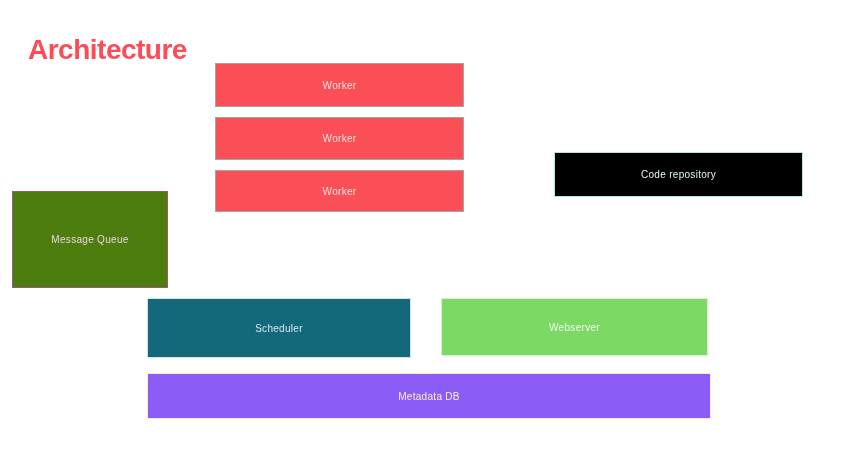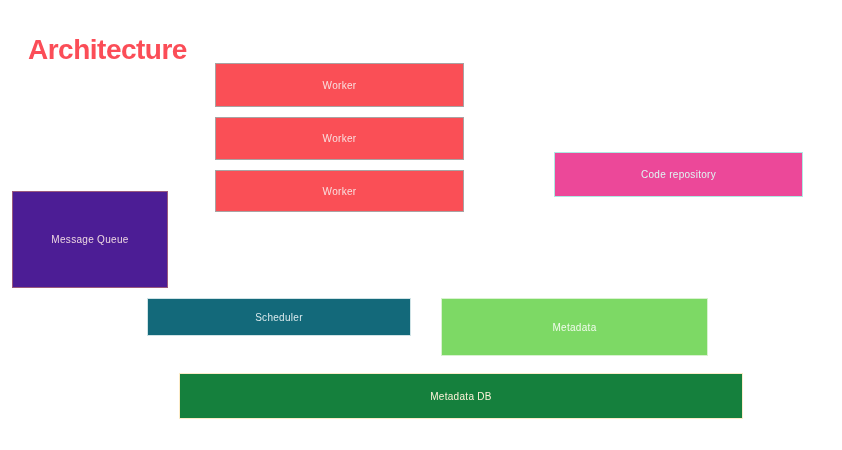--- a/index.html
+++ b/index.html
@@ -38,21 +38,21 @@
     letter-spacing: 0.3px;
     border: 1px solid transparent;
   }
   .node span { display: block; }
   
   .n-worker1     { left: 215px; top:  63px; width: 249px; height: 44px; }
   .n-worker2     { left: 215px; top: 117px; width: 249px; height: 43px; }
   .n-worker3     { left: 215px; top: 170px; width: 249px; height: 42px; }
   .n-coderepo    { left: 554px; top: 152px; width: 249px; height: 45px; }
   .n-msgqueue    { left:  12px; top: 191px; width: 156px; height: 97px; line-height: 31px; }
-  .n-scheduler   { left: 147px; top: 298px; width: 264px; height: 38px; }
+  .n-scheduler   { left: 147px; top: 298px; width: 264px; height: 60px; }
   .n-webserver   { left: 441px; top: 298px; width: 267px; height: 58px; }
   .n-metadatadb  { left: 147px; top: 373px; width: 564px; height: 46px; }
 </style>
 </head>
 <body>
 
 <div class="canvas">
 
   <h1 class="title" style="color: rgb(251, 77, 87);">Architecture</h1>
 
@@ -61,33 +61,33 @@
   </div>
 
   <div class="node n-worker2" style="background: rgb(250, 79, 86); border-color: rgb(169, 162, 162); color: rgb(249, 223, 223);">
     <span>Worker</span>
   </div>
 
   <div class="node n-worker3" style="background: rgb(250, 79, 86); border-color: rgb(169, 162, 162); color: rgb(249, 223, 223);">
     <span>Worker</span>
   </div>
 
-  <div class="node n-coderepo" style="background: #ec4899; border-color: rgb(174, 234, 227); color: rgb(223, 247, 243);">
+  <div class="node n-coderepo" style="background: #000000; border-color: rgb(174, 234, 227); color: rgb(223, 247, 243);">
     <span>Code repository</span>
   </div>
 
-  <div class="node n-msgqueue" style="background: #4c1d95; border-color: rgb(154, 90, 125); color: rgb(236, 214, 225); text-align: center;">
+  <div class="node n-msgqueue" style="background: #4d7c0f; border-color: rgb(154, 90, 125); color: rgb(236, 214, 225); text-align: center;">
     <span>Message Queue</span>
   </div>
 
   <div class="node n-scheduler" style="background: rgb(19, 105, 122); border-color: rgb(207, 227, 230); color: rgb(217, 233, 236);">
     <span>Scheduler</span>
   </div>
 
   <div class="node n-webserver" style="background: rgb(125, 217, 101); border-color: rgb(216, 242, 207); color: rgb(241, 251, 236);">
-    <span>Metadata</span>
+    <span>Webserver</span>
   </div>
 
-  <div class="node n-metadatadb" style="background: #15803d; border-color: rgb(252, 236, 201); color: rgb(253, 242, 217); margin-left: 32px;">
+  <div class="node n-metadatadb" style="background: #8b5cf6; border-color: rgb(252, 236, 201); color: rgb(253, 242, 217);">
     <span>Metadata DB</span>
   </div>
 
 </div>
 
 </body></html>

